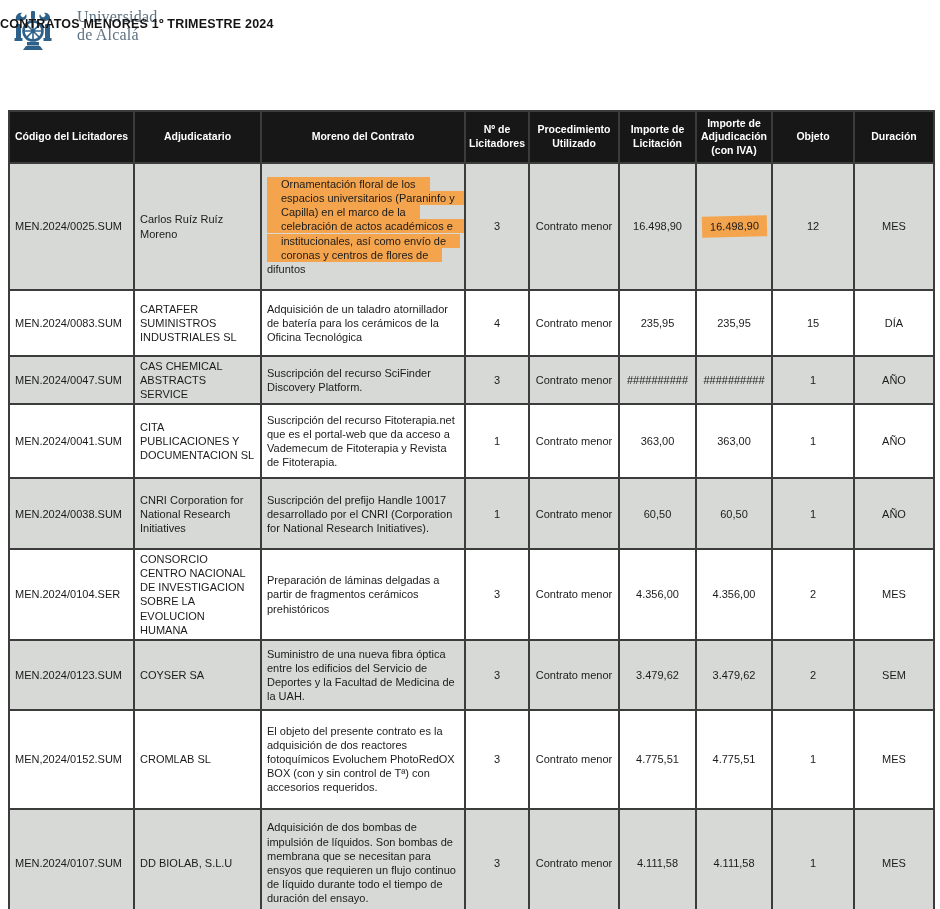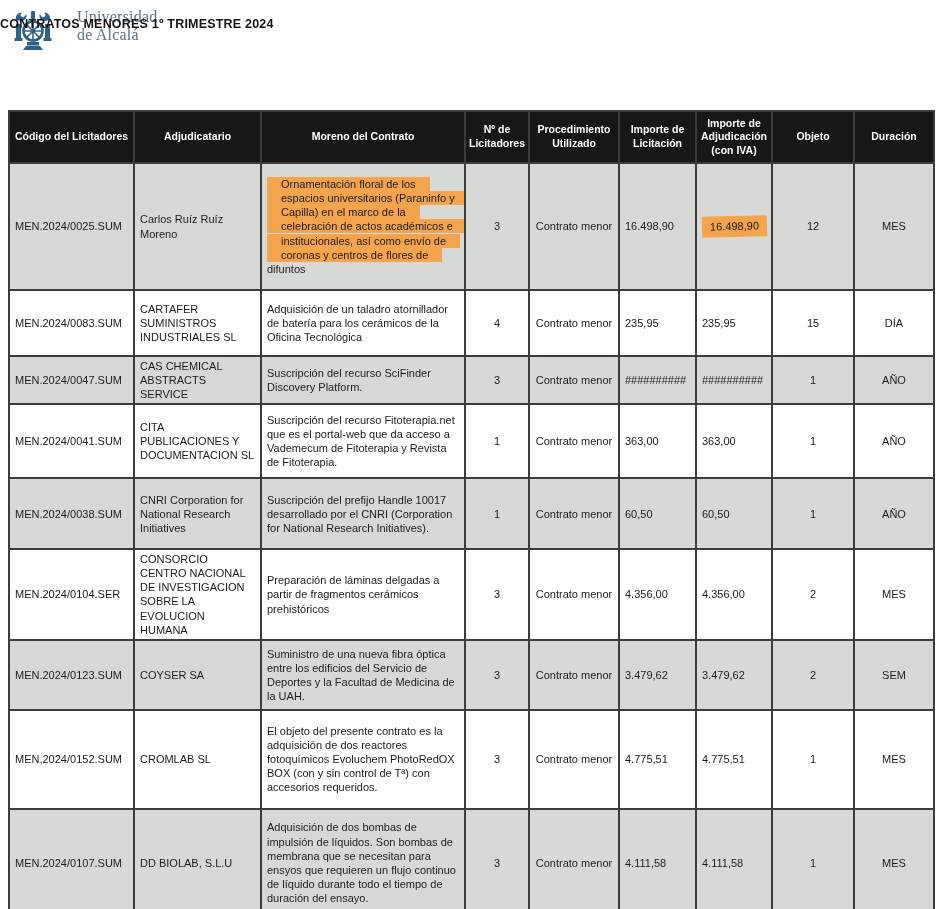--- a/index.html
+++ b/index.html
@@ -38,21 +38,21 @@
   }
   .contracts thead th {
     background:#171717; color:#ffffff;
     font-weight:bold; font-size:10.5px; line-height:1.3;
     text-align:center; height:52px; padding:2px 3px;
   }
   tr.shaded td { background:#d7d9d7; }
   tr.plain  td { background:#ffffff;border-radius:19px; }
   .al { text-align:left; }
   .ac { text-align:center; }
-  .ar { text-align:left; }
+  .ar { text-align:center; }
   .hl {
     background:#f4a44c;
     box-decoration-break:clone;
     -webkit-box-decoration-break:clone;
     padding:1px 14px;
   }
   .hl-badge {
     background:#f4a44c;
     display:inline-block;
     padding:3px 8px 4px 8px;

